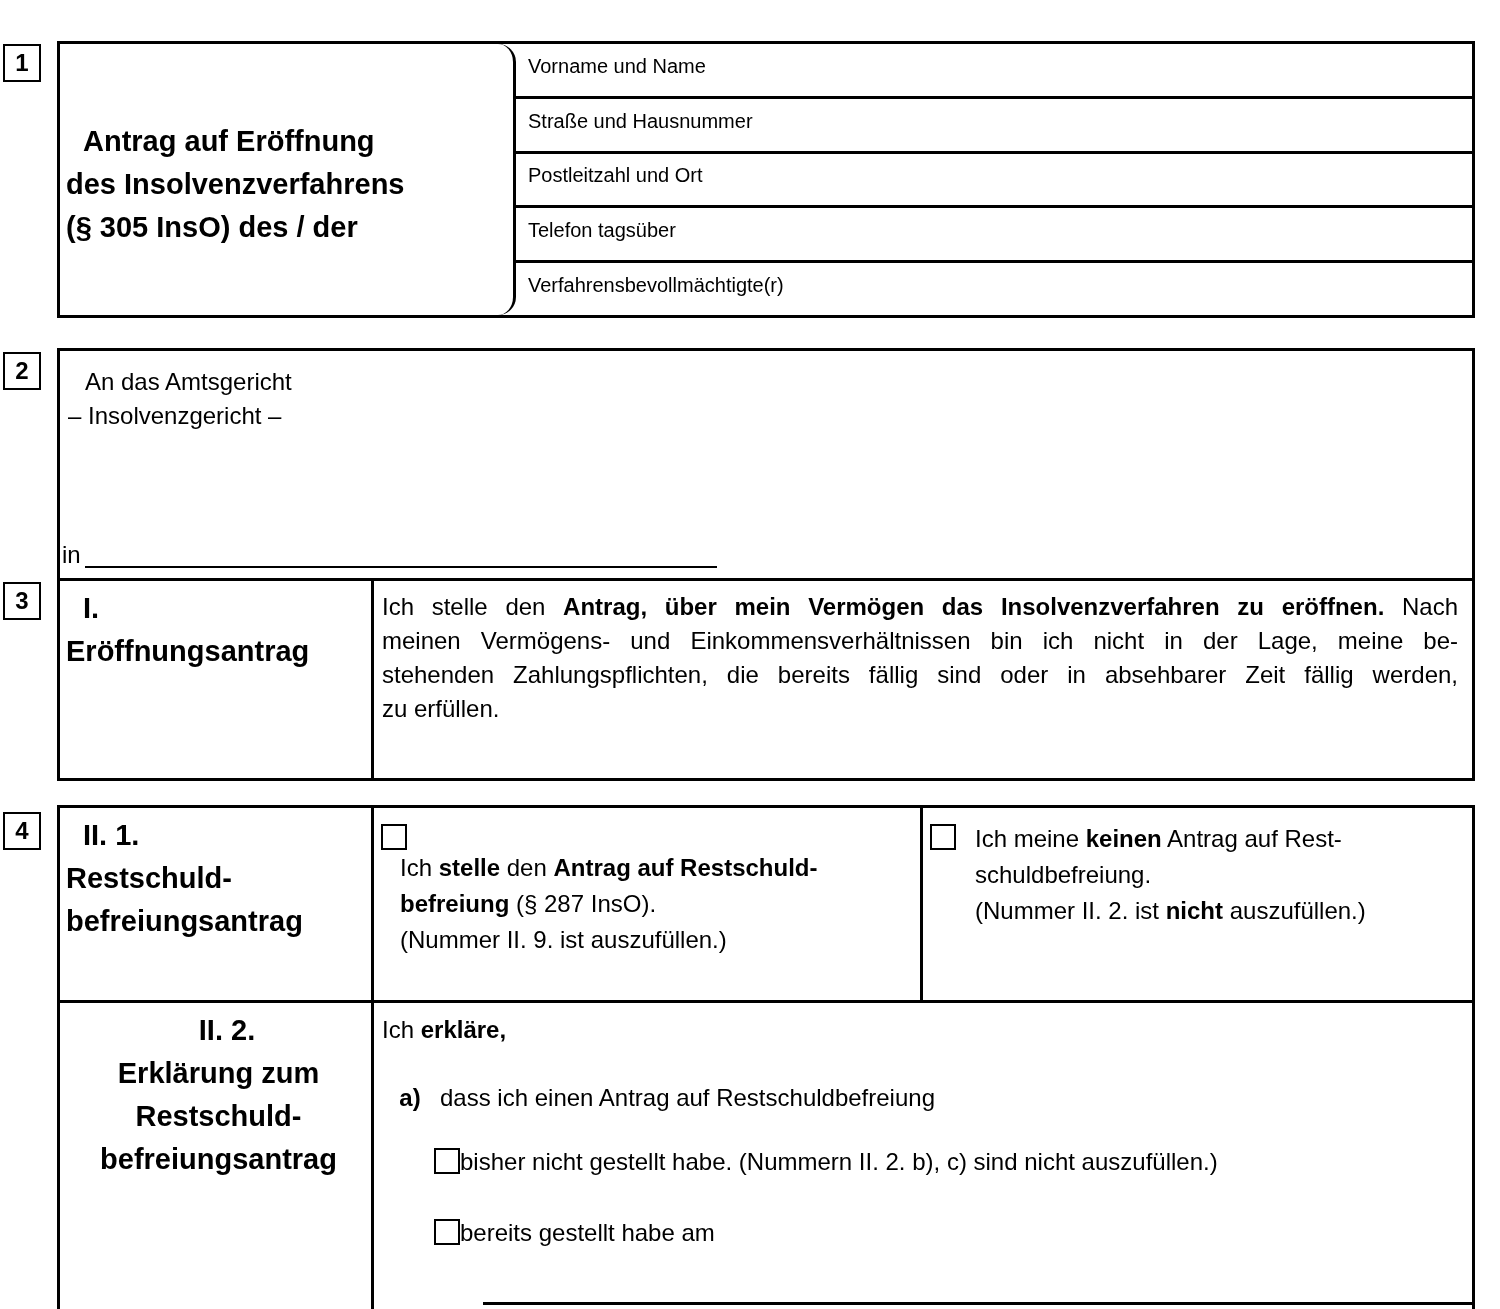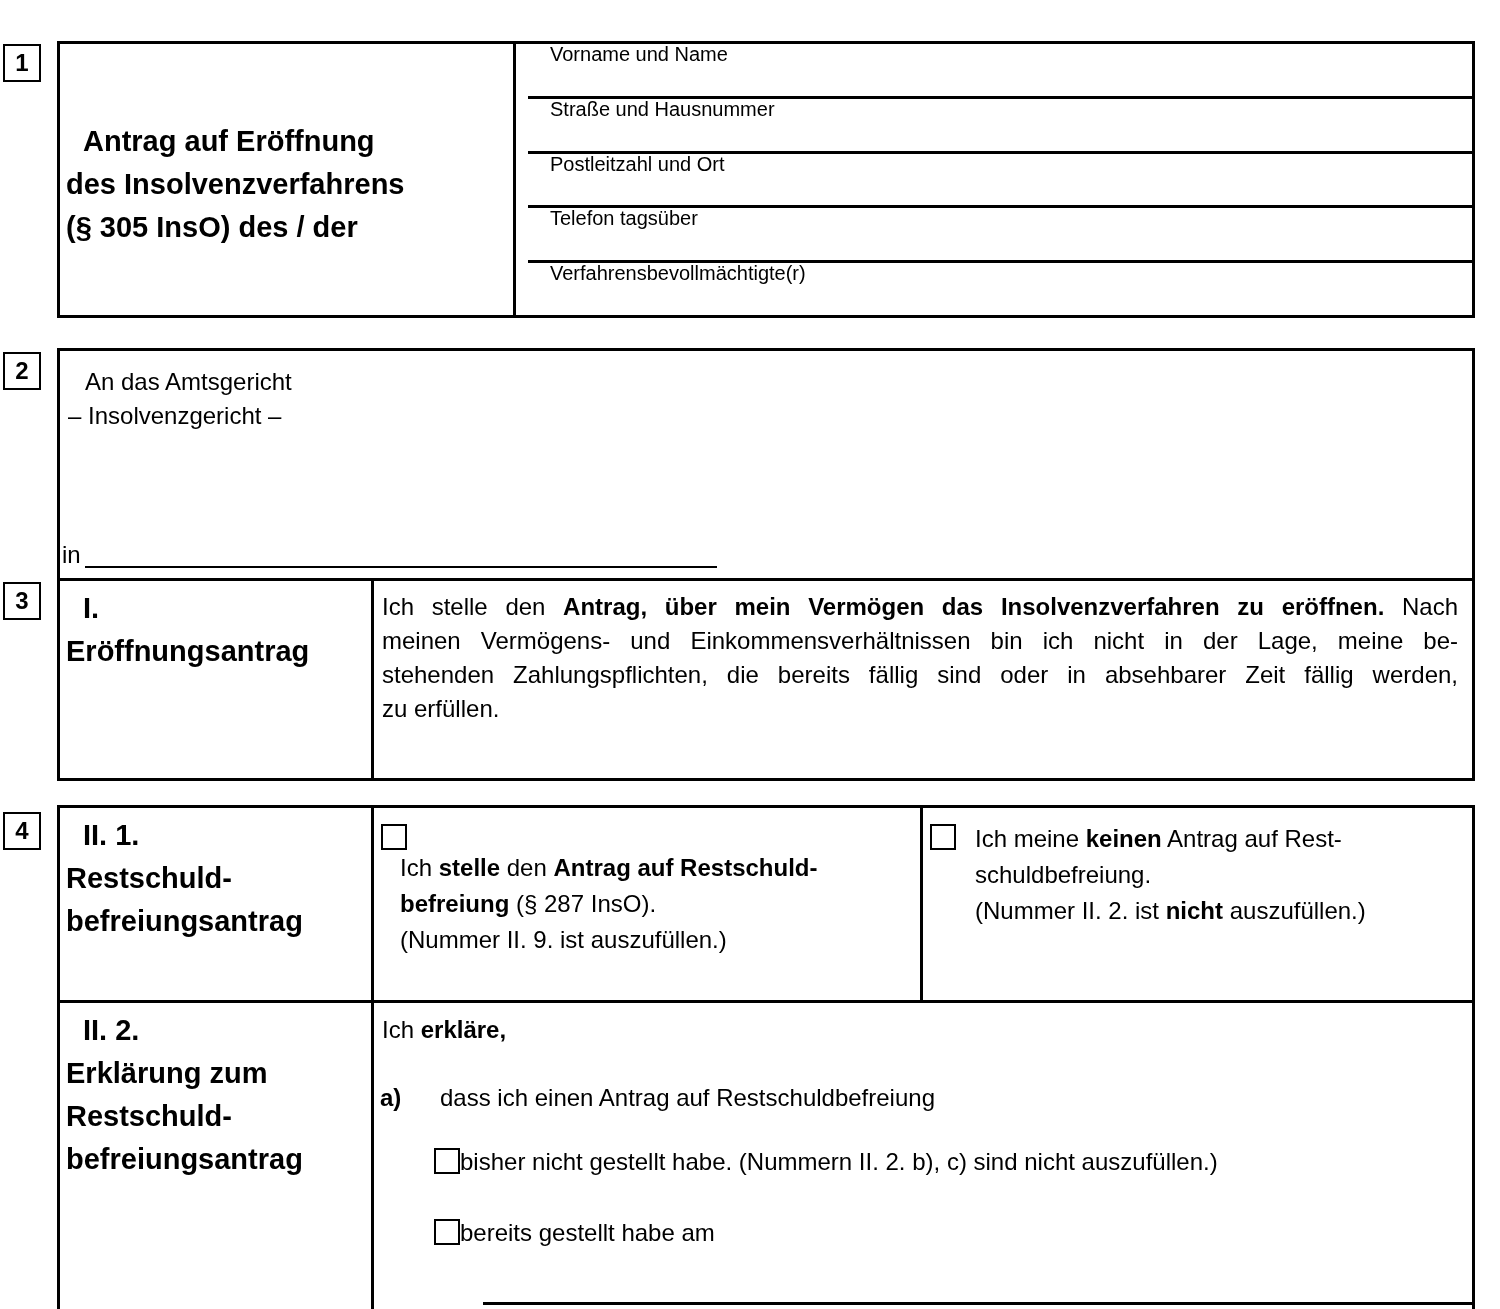--- a/index.html
+++ b/index.html
@@ -24,26 +24,26 @@
   .box {
     position:absolute; left:57px; width:1418px; box-sizing:border-box;
     border:3px solid #000; background:#fff;
   }
 
   
   #box1 { top:41px; height:277px; display:flex; }
   #box1 .title-cell {
     width:456px; box-sizing:border-box; border-right:3px solid #000;
     display:flex; flex-direction:column; justify-content:center;
-    padding:10px 0 0 6px; font-weight:bold; font-size:29px; line-height:43px;
+    padding:10px 0 0 6px; font-weight:bold; font-size:29px; line-height:43px;border-radius:18px;
   }
   #box1 .fields { flex:1; display:flex; flex-direction:column; }
   #box1 .field-row {
-    flex:1; box-sizing:border-box; display:flex; align-items:flex-start;
-    padding:0 0 8px 22px; font-size:20px; line-height:20px;margin-left:12px;
+    flex:1; box-sizing:border-box; display:flex; align-items:center;
+    padding:0 0 8px 12px; font-size:20px; line-height:20px;
   }
   #box1 .field-row:not(:last-child) { border-bottom:3px solid #000; }
 
   
   #box2 { top:348px; height:242px; font-size:24px; }
   #box2 .address { padding:14px 0 0 8px; line-height:34px; }
   #box2 .in-row {
     position:absolute; left:2px; bottom:19px; height:32px;
     display:flex; align-items:flex-end;
   }
@@ -70,21 +70,21 @@
   #box4 .row1 { height:195px; box-sizing:border-box; border-bottom:3px solid #000; display:flex; }
   #box4 .opt { box-sizing:border-box; display:flex; align-items:flex-start; padding:13px 0 0 7px; }
   #box4 .opt-yes { width:549px; border-right:3px solid #000;flex-direction:column; }
   #box4 .opt-no { flex:1; }
   .checkbox {
     flex:none; width:26px; height:26px; box-sizing:border-box;
     border:2px solid #000; background:#fff; margin-top:3px;
   }
   #box4 .opt-text { margin-left:19px; font-size:24px; line-height:36px; }
 
-  #box4 .row2 { height:306px; display:flex; }
+  #box4 .row2 { height:306px; display:flex;text-align:center; }
   #box4 .row2 .content { flex:1; position:relative; font-size:24px; line-height:30px; }
   #box4 .intro   { position:absolute; left:8px;  top:12px; }
   #box4 .item-a  { position:absolute; left:6px;  top:80px; display:flex; }
   #box4 .item-a .marker { font-weight:bold; width:60px; flex:none; }
   #box4 .opt-line { position:absolute; display:flex; align-items:flex-start; }
   #box4 .opt-line .checkbox { margin-top:0; }
   #box4 .opt-line span { margin-top:-1px; }
   #box4 .opt-a1 { left:60px; top:145px; }
   #box4 .opt-a2 { left:60px; top:216px; }
   #box4 .date-line {

